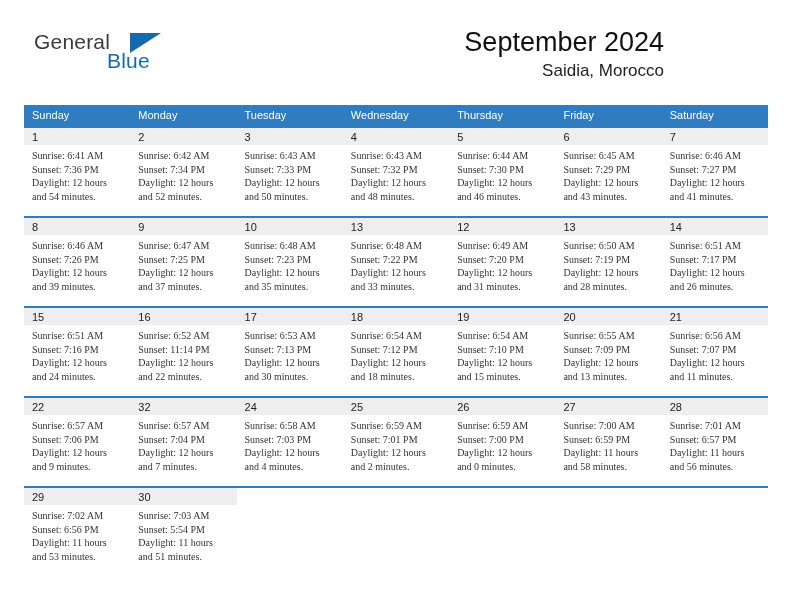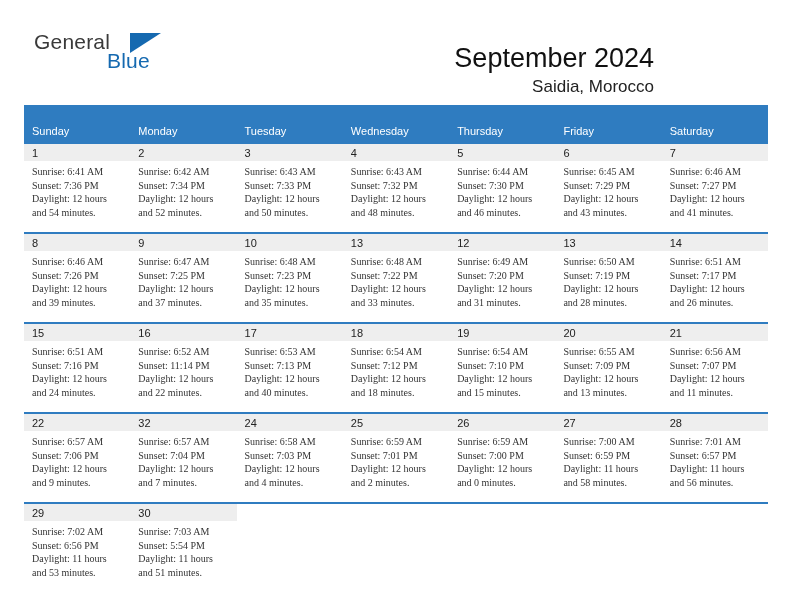--- a/index.html
+++ b/index.html
@@ -62,24 +62,23 @@
     left: 96px;
     top: 3px;
     width: 0;
     height: 0;
     border-left: 31px solid #1569b0;
     border-bottom: 20px solid transparent;
   }
 
   .title-block {
     position: absolute;
-    right: 26px;
+    right: 16px;
     top: 0;
     text-align: right;
-    margin-top: 16px;
   }
   .cal-title {
     font-size: 27px;
     color: #111111;
     font-weight: normal;
     line-height: 33px;
     white-space: nowrap;
     font-family: "Liberation Sans", sans-serif;
   }
   .cal-subtitle {
@@ -100,21 +99,21 @@
     border-collapse: collapse;
     table-layout: fixed;
   }
 
   .calendar th {
     background: #2f7cc0;
     color: #ffffff;
     font-size: 11px;
     font-weight: normal;
     text-align: left;
-    padding: 20px 0 5px 8px;
+    padding: 4px 0 5px 8px;
     height: 10px;
     font-family: "Liberation Sans", sans-serif;
   }
 
   .calendar td {
     vertical-align: top;
     padding: 0;
     width: 106.28px;
     border-top: 2px solid #2f7cc0;
     background: #ffffff;
@@ -373,21 +372,21 @@
             </div>
           </div>
         </td>
         <td>
           <div class="daycell">
             <div class="daynum-band">17</div>
             <div class="dayinfo">
               <div>Sunrise: 6:53 AM</div>
               <div>Sunset: 7:13 PM</div>
               <div>Daylight: 12 hours</div>
-              <div>and 40 minutes.</div>
+              <div>and 30 minutes.</div>
             </div>
           </div>
         </td>
         <td>
           <div class="daycell">
             <div class="daynum-band">18</div>
             <div class="dayinfo">
               <div>Sunrise: 6:54 AM</div>
               <div>Sunset: 7:12 PM</div>
               <div>Daylight: 12 hours</div>

